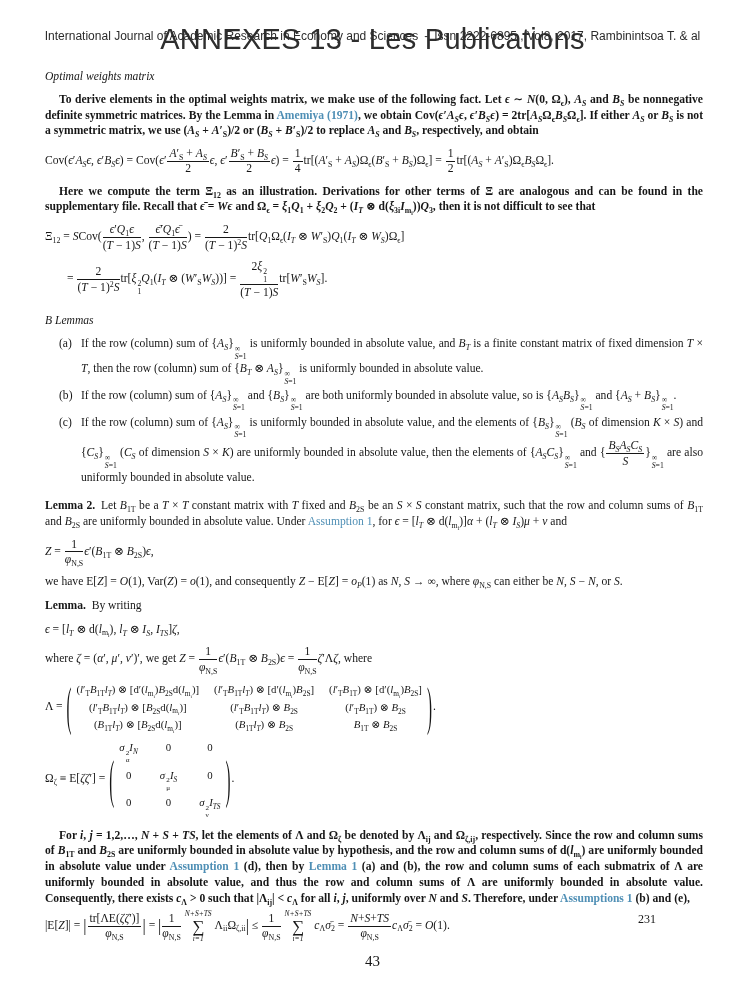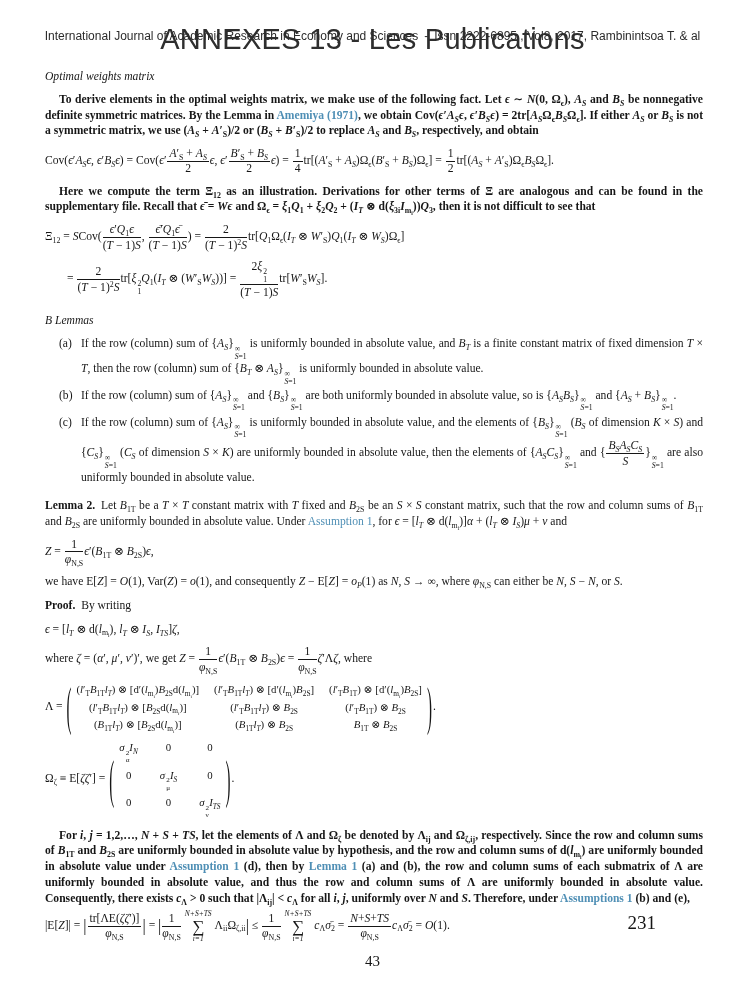--- a/index.html
+++ b/index.html
@@ -57,21 +57,21 @@
   .sum .t, .sum .b { font-size: 7.5px; font-style: italic; }
   .sum .s { font-size: 17px; }
   .mx { display: inline-flex; align-items: center; vertical-align: middle; }
   .bp { display: inline-block; font-size: 15px; transform: scaleY(3.5); transform-origin: center; padding: 0 1px; }
   .g3 { display: inline-grid; grid-template-columns: auto auto auto;
         column-gap: 15px; row-gap: 3px; text-align: center; margin: 0 4px; font-size: 10.8px; }
   .g3 > span { white-space: nowrap; }
   .big { font-size: 140%; vertical-align: middle; }
 
   
-  .pnum-right { position: absolute; right: 89px; top: 912px; font-size: 19px; }
+  .pnum-right { position: absolute; right: 89px; top: 912px; font-size: 12px; }
   .pnum-bottom { position: absolute; left: 0; right: 0; top: 953px; text-align: center; font-size: 15px; }
 </style>
 </head>
 <body>
 
 <div class="page">
 
   <header>
     <div class="annex-title">ANNEXES 13 - Les Publications</div>
     <div class="journal-line">International Journal of Academic Research in Economy and Sciences - Issn 2222-6895 , Vol8, 2017, Rambinintsoa T. &amp; al</div>
@@ -144,21 +144,21 @@
             <span><i>S</i>=1</span>
           </span> are also uniformly bounded in absolute value.</span>
     </div>
 
     <p class="para" style="margin-top:12px;"><b>Lemma 2.</b> Let <i>B</i><sub>1T</sub> be a <i>T</i> × <i>T</i> constant matrix with <i>T</i> fixed and <i>B</i><sub>2S</sub> be an <i>S</i> × <i>S</i> constant matrix, such that the row and column sums of <i>B</i><sub>1T</sub> and <i>B</i><sub>2S</sub> are uniformly bounded in absolute value. Under <span class="lnk">Assumption 1</span>, for <i>ϵ</i> = [<i>l<sub>T</sub></i> ⊗ d(<i>l</i><sub>m<sub>i</sub></sub>)]<i>α</i> + (<i>l<sub>T</sub></i> ⊗ <i>I<sub>S</sub></i>)<i>μ</i> + <i>ν</i> and</p>
 
     <div class="eq"><i>Z</i> = <span class="fr"><span class="n">1</span><span class="d"><i>φ</i><sub>N,S</sub></span></span><i>ϵ</i>′(<i>B</i><sub>1T</sub> ⊗ <i>B</i><sub>2S</sub>)<i>ϵ</i>,</div>
 
     <p class="para">we have E[<i>Z</i>] = <i>O</i>(1), Var(<i>Z</i>) = <i>o</i>(1), and consequently <i>Z</i> − E[<i>Z</i>] = <i>o<sub>P</sub></i>(1) as <i>N</i>, <i>S</i> → ∞, where <i>φ</i><sub>N,S</sub> can either be <i>N</i>, <i>S</i> − <i>N</i>, or <i>S</i>.</p>
 
-    <p class="para" style="margin-top:8px;"><b>Proof.</b> By writing</p>
+    <p class="para" style="margin-top:8px;"><b>Lemma.</b> By writing</p>
 
     <div class="eq"><i>ϵ</i> = [<i>l<sub>T</sub></i> ⊗ d(<i>l</i><sub>m<sub>i</sub></sub>), <i>l<sub>T</sub></i> ⊗ <i>I<sub>S</sub></i>, <i>I<sub>TS</sub></i>]<i>ζ</i>,</div>
 
     <p class="para">where <i>ζ</i> = (<i>α</i>′, <i>μ</i>′, <i>ν</i>′)′, we get <i>Z</i> = <span class="fr"><span class="n">1</span><span class="d"><i>φ</i><sub>N,S</sub></span></span><i>ϵ</i>′(<i>B</i><sub>1T</sub> ⊗ <i>B</i><sub>2S</sub>)<i>ϵ</i> = <span class="fr"><span class="n">1</span><span class="d"><i>φ</i><sub>N,S</sub></span></span><i>ζ</i>′Λ<i>ζ</i>, where</p>
 
     <div class="eq">Λ = <span class="mx">
           <span class="bp">(</span>
           <span class="g3">
             <span>(<i>l</i>′<sub>T</sub><i>B</i><sub>1T</sub><i>l<sub>T</sub></i>) ⊗ [d′(<i>l</i><sub>m<sub>i</sub></sub>)<i>B</i><sub>2S</sub>d(<i>l</i><sub>m<sub>i</sub></sub>)]</span>
             <span>(<i>l</i>′<sub>T</sub><i>B</i><sub>1T</sub><i>l<sub>T</sub></i>) ⊗ [d′(<i>l</i><sub>m<sub>i</sub></sub>)<i>B</i><sub>2S</sub>]</span>

